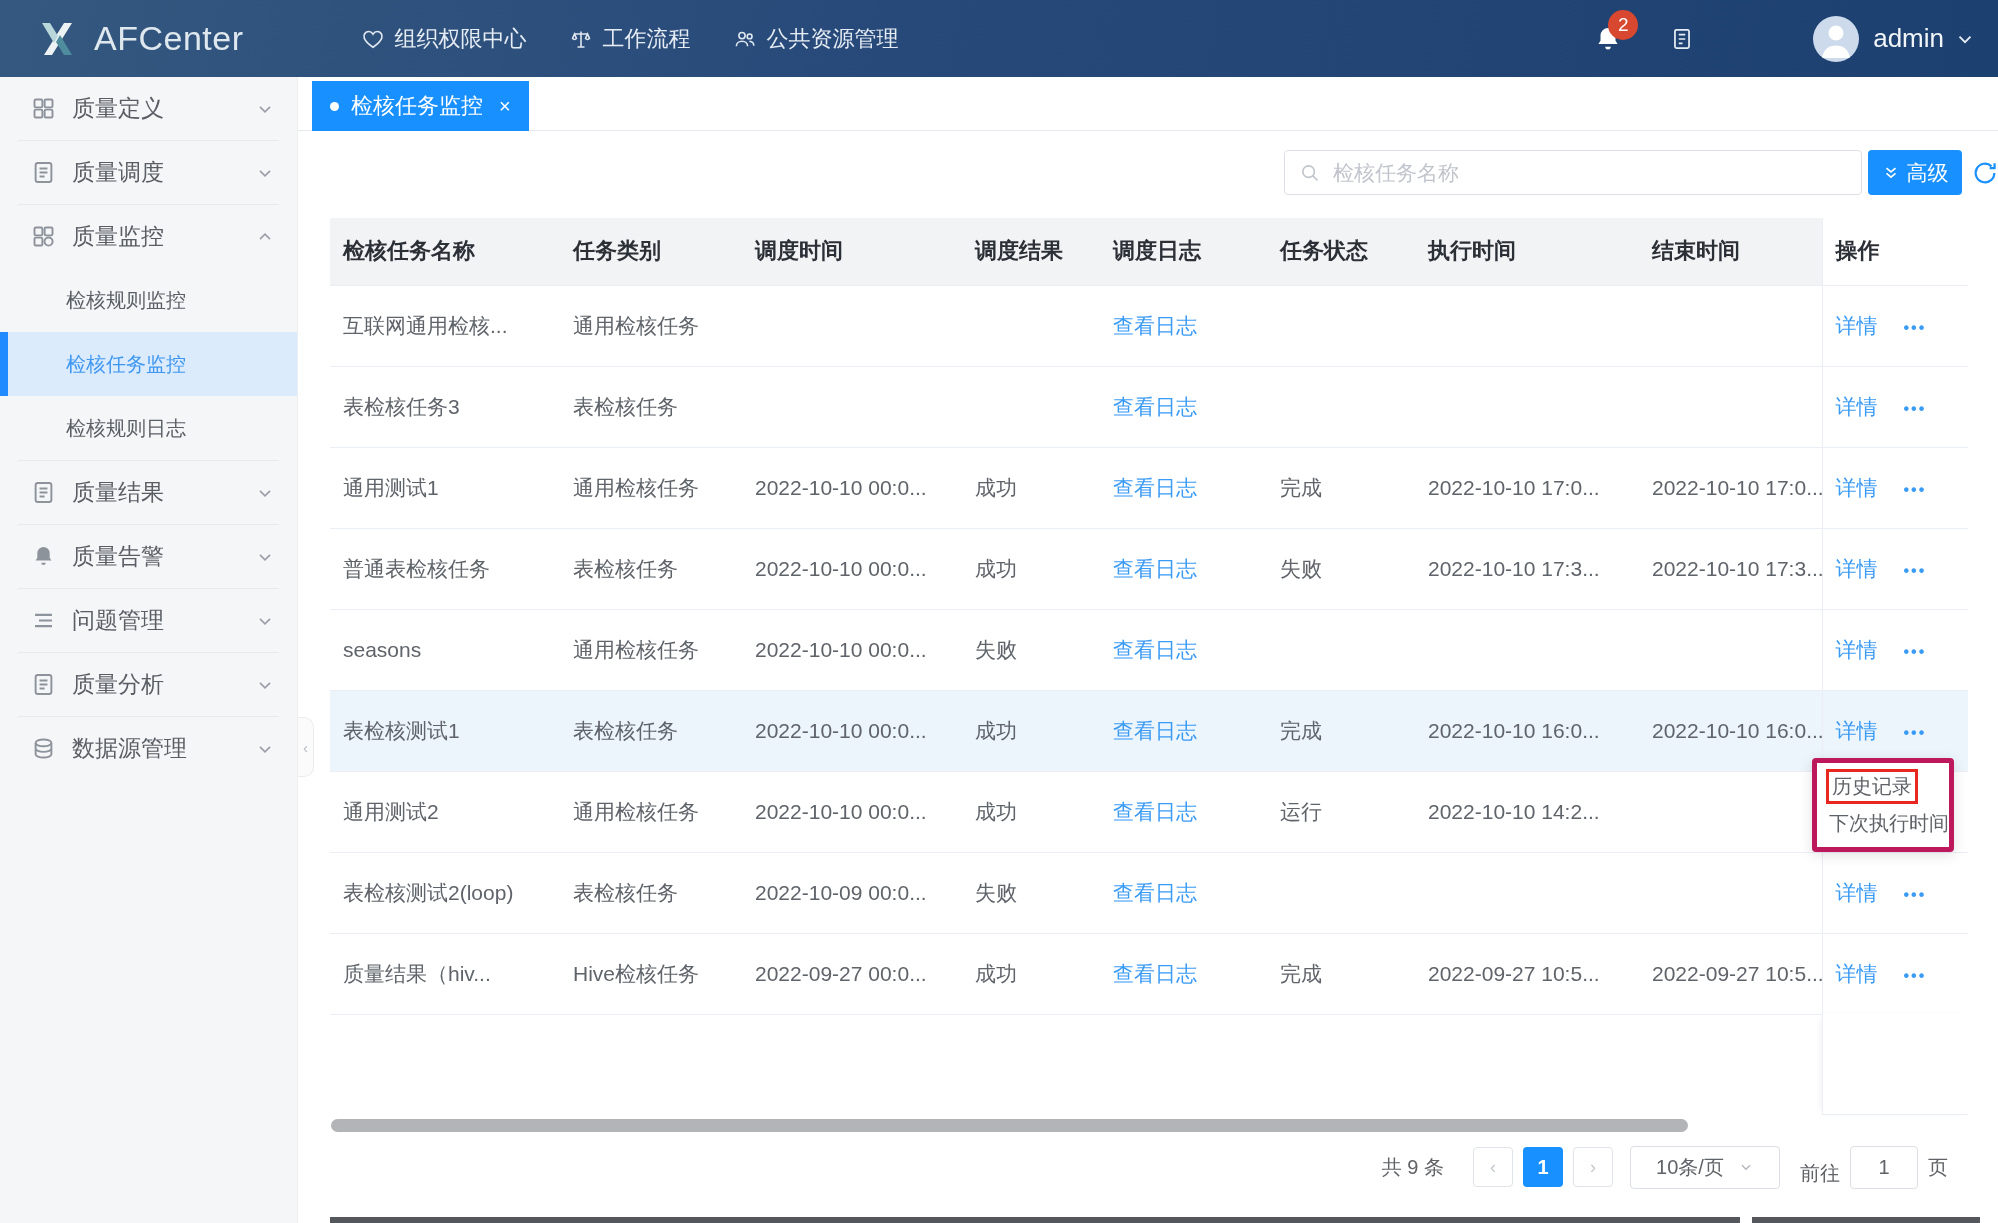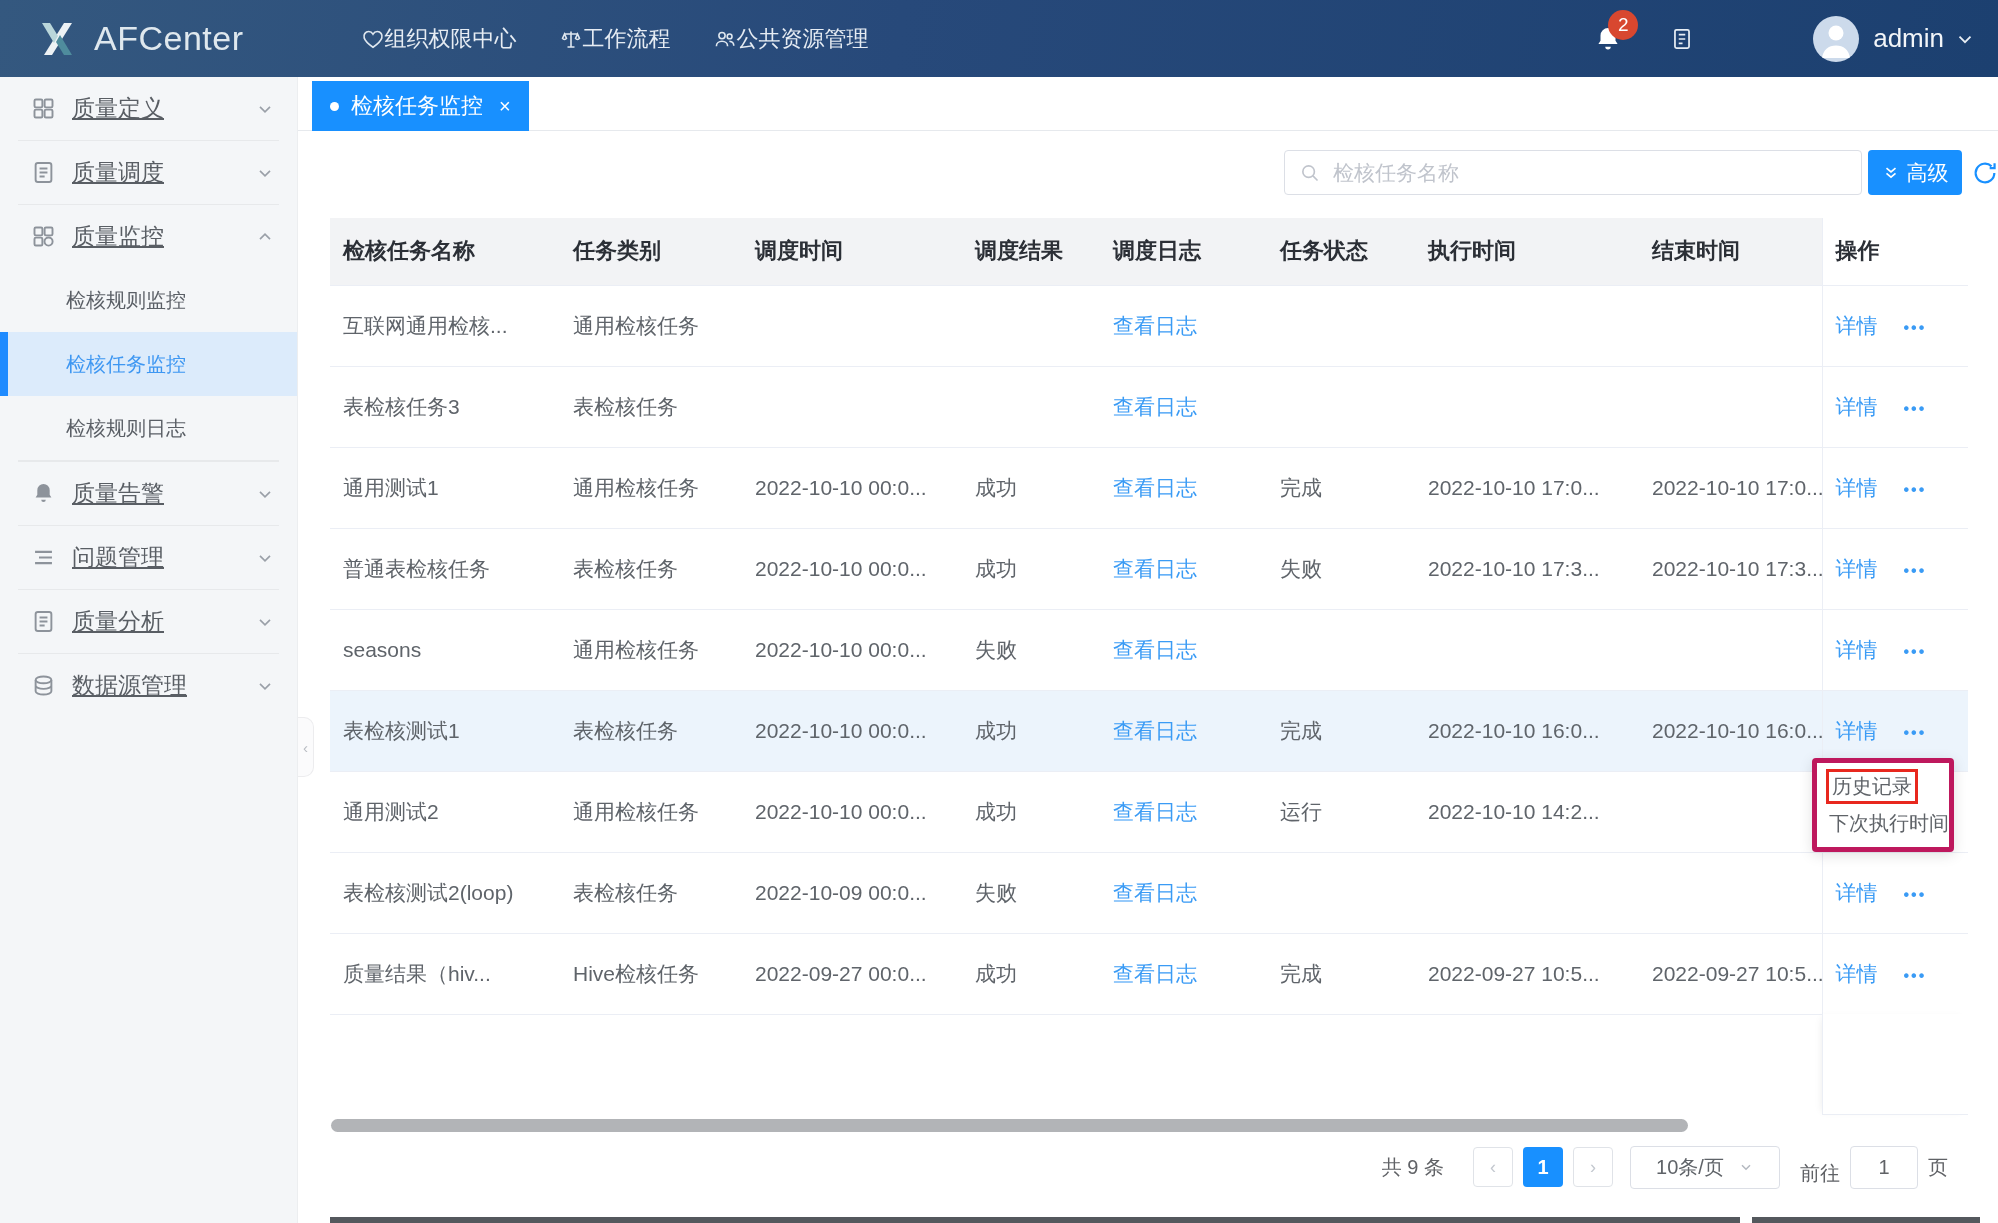--- a/index.html
+++ b/index.html
@@ -6,35 +6,35 @@
     font-family:"Liberation Sans","DejaVu Sans",sans-serif;background:#fff;position:relative;}
   *{box-sizing:border-box;}
 
   
   .navbar{position:absolute;left:0;top:0;width:1998px;height:77px;
     background:linear-gradient(100deg,#34587f 0%,#27497a 45%,#1c4070 100%);
     display:flex;align-items:center;color:#e9eef4;z-index:30;}
   .logo{margin-left:34px;display:flex;align-items:center;}
   .brand{font-size:34px;margin-left:14px;color:#dfe8ee;font-weight:500;letter-spacing:.5px;}
   .nav-items{display:flex;height:100%;margin-left:96px;}
-  .nav-item{display:flex;align-items:center;gap:0;padding:0 21px;font-size:22px;position:relative;cursor:pointer;color:#e6ecf3;}
+  .nav-item{display:flex;align-items:center;gap:10px;padding:0 21px;font-size:22px;position:relative;cursor:pointer;color:#e6ecf3;}
   .nav-item.active{background:rgba(255,255,255,.10);}
   .nav-item.active::after{content:"";position:absolute;left:0;right:0;bottom:0;height:4px;background:#fff;}
   .nav-right{margin-left:auto;display:flex;align-items:center;margin-right:22px;}
   .bell-wrap{position:relative;margin-right:46px;cursor:pointer;}
   .badge{position:absolute;top:-14px;left:15px;background:#d8472f;color:#fff;min-width:30px;height:30px;
     border-radius:15px;font-size:19px;display:flex;align-items:center;justify-content:center;padding:0 6px;}
   .doc-btn{margin-right:118px;cursor:pointer;display:flex;}
   .avatar{width:46px;height:46px;border-radius:50%;background:#ccdaeb;display:flex;align-items:flex-end;justify-content:center;overflow:hidden;}
   .username{font-size:26px;margin-left:14px;color:#f2f5f8;cursor:pointer;}
   .nav-chev{margin-left:10px;display:flex;cursor:pointer;}
 
   
   .sidebar{position:absolute;left:0;top:77px;width:298px;bottom:0;background:#f4f6f8;border-right:1px solid #eceef0;z-index:10;}
-  .sgroup{height:63px;display:flex;align-items:center;padding:0 22px 0 30px;color:#595e64;font-size:23px;cursor:pointer;text-decoration:underline;}
+  .sgroup{height:63px;display:flex;align-items:center;padding:0 22px 0 30px;color:#595e64;font-size:23px;cursor:pointer;}
   .sicon{width:27px;height:27px;margin-right:15px;color:#8d939b;flex:none;display:flex;}
   .sicon svg{width:27px;height:27px;}
   .slabel{flex:1;white-space:nowrap;}
   .schev{margin-left:auto;color:#9aa0a8;display:flex;}
   .schev svg{width:20px;height:20px;}
   .schev.up{transform:rotate(180deg);}
   .sdiv{height:1px;background:#e7e9eb;margin:0 18px;}
   .ssub{height:64px;display:flex;align-items:center;padding-left:66px;font-size:20px;color:#5a5f66;cursor:pointer;position:relative;white-space:nowrap;}
   .ssub.active{background:#dcebfb;color:#3e97f2;}
   .ssub.active::before{content:"";position:absolute;left:0;top:0;bottom:0;width:8px;background:#1f8bff;}
@@ -229,20 +229,34 @@
     <span>检核规则监控</span>
   </div>
   <div class="ssub active">
     <span>检核任务监控</span>
   </div>
   <div class="ssub">
     <span>检核规则日志</span>
   </div>
   <div class="sdiv"></div>
 
+  <div class="sgroup">
+    <span class="sicon">
+      <svg viewBox="0 0 24 24" fill="none" stroke="currentColor" stroke-width="1.7">
+        <rect x="5" y="3.5" width="14" height="17" rx="2"></rect>
+          <path d="M8.5 8.5h7M8.5 12h7M8.5 15.5h4.5"></path>
+      </svg>
+    </span>
+    <span class="slabel">质量结果</span>
+    <span class="schev">
+      <svg viewBox="0 0 24 24" fill="none" stroke="currentColor" stroke-width="2">
+          <path d="M6 9.5l6 6 6-6"></path>
+        </svg>
+    </span>
+  </div>
   <div class="sdiv"></div>
 
   <div class="sgroup">
     <span class="sicon">
       <svg viewBox="0 0 24 24" fill="currentColor">
         <path d="M12 3.5a5.5 5.5 0 0 0-5.5 5.5v4L5 15.5h14L17.5 13V9A5.5 5.5 0 0 0 12 3.5z"></path>
         <path d="M10 17.6a2 2 0 0 0 4 0z"></path>
       </svg>
     </span>
     <span class="slabel">质量告警</span>

